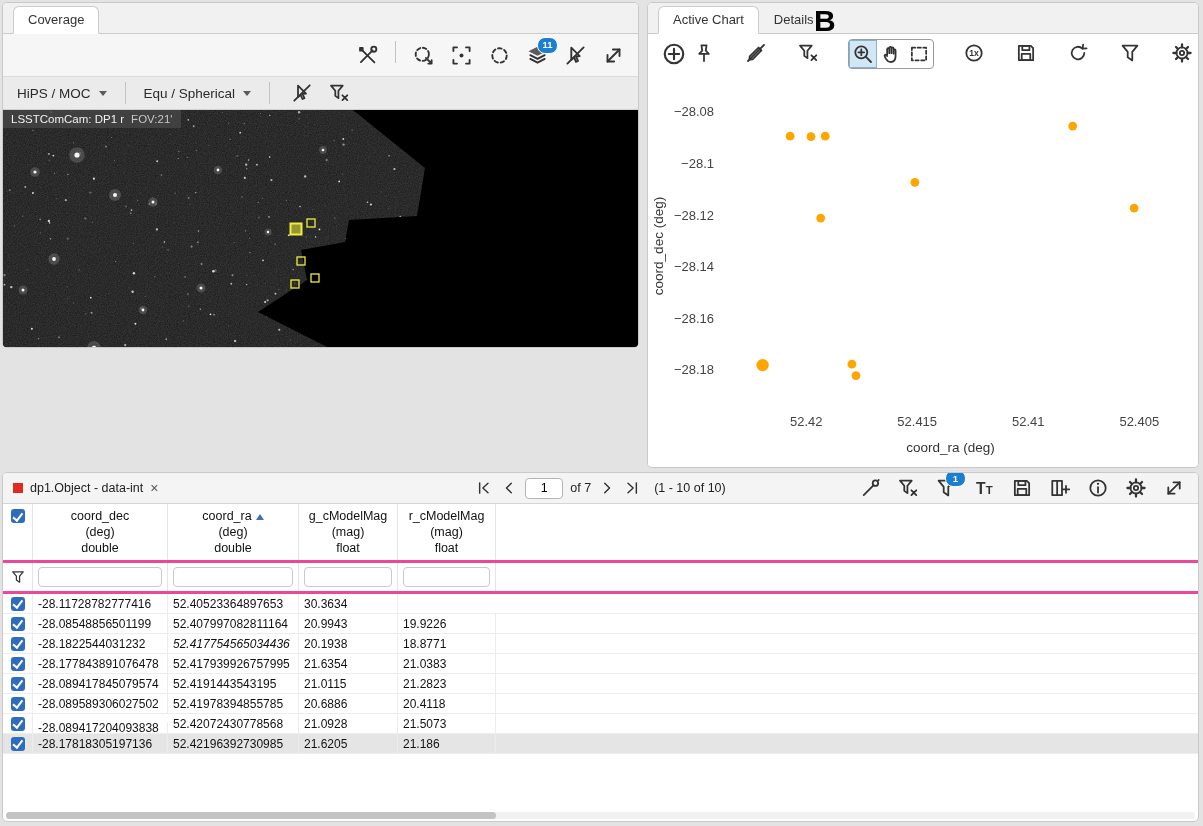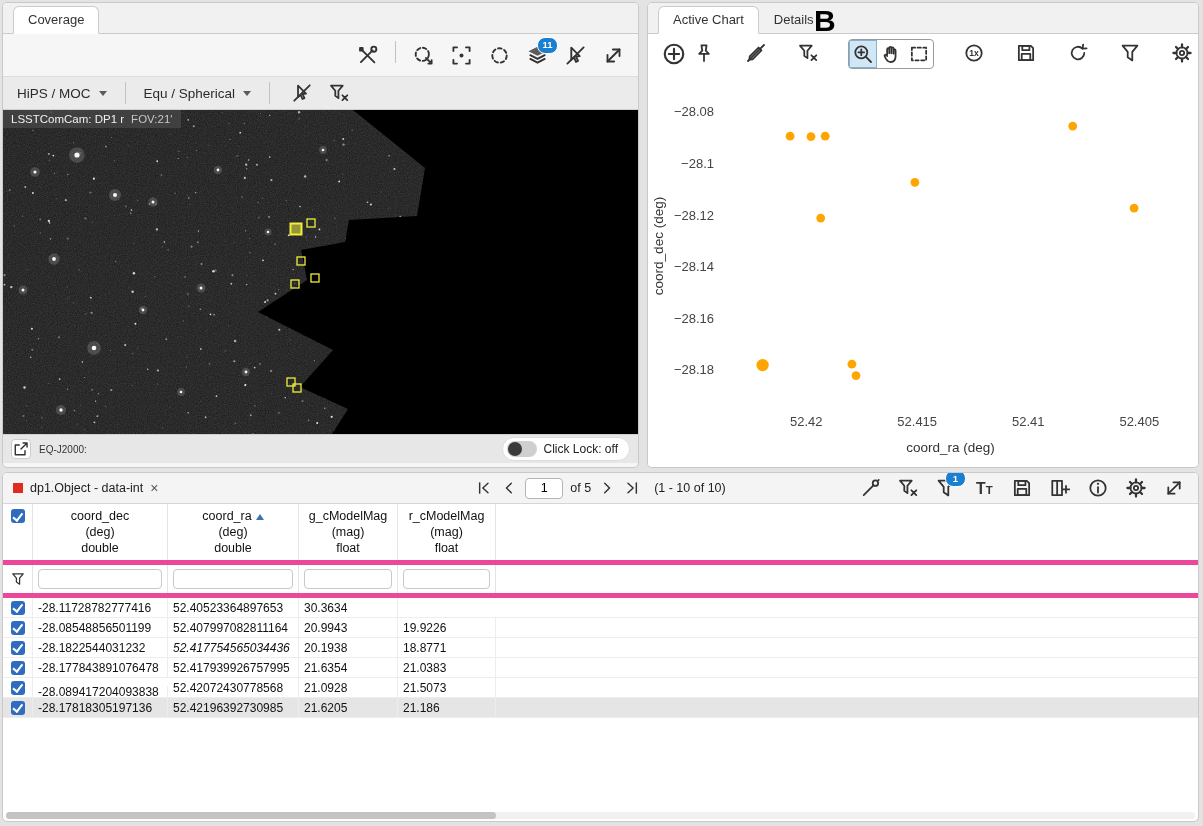--- a/index.html
+++ b/index.html
@@ -1,18 +1,18 @@
 <!DOCTYPE html>
 <html><head>
 <meta charset="utf-8">
 <style>
   html,body{margin:0;padding:0}
   body{width:1203px;height:826px;background:#e3e3e3;font-family:"Liberation Sans",sans-serif;position:relative;overflow:hidden;-webkit-font-smoothing:antialiased}
   .panel{position:absolute;background:#fff;border:1px solid #c9c9c9;border-radius:5px;overflow:hidden;box-sizing:border-box}
-  #coverage-panel{left:2px;top:2px;width:637px;height:466px;background:#f6f6f6}
+  #coverage-panel{left:2px;top:2px;width:637px;height:346px;background:#f6f6f6}
   #chart-panel{left:647px;top:2px;width:552px;height:466px}
   #table-panel{left:2px;top:472px;width:1197px;height:350px}
 
   .tabbar{height:30px;background:#f1f1f1;border-bottom:1px solid #cbcbcb;display:flex;align-items:flex-end;padding-left:10px;position:relative}
   .tab{padding:5px 14px 6px;font-size:13px;color:#333;border-radius:6px 6px 0 0;border:1px solid transparent;margin-bottom:-1px;cursor:pointer;white-space:nowrap}
   .tab.active{background:#fff;border-color:#cbcbcb;border-bottom-color:#fff}
 
   .icon-row{display:flex;align-items:flex-start;gap:9px}
   .ic{display:inline-flex;align-items:center;justify-content:center}
   .ic svg{display:block;width:21px;height:21px}
@@ -63,21 +63,21 @@
   .pgbtn svg{width:16px;height:16px}
   .pg-input{width:38px;height:21px;border:1px solid #b5b5b5;border-radius:4px;text-align:center;font-size:12.5px;font-family:"Liberation Sans",sans-serif;box-sizing:border-box}
   .pg-of,.pg-range{font-size:12.5px;color:#222;white-space:nowrap}
   .pg-range{margin-left:6px}
   .tbl-iconzone{flex:1;display:flex;justify-content:flex-end;align-items:center;gap:10px}
   .tbl-iconzone svg{width:20px;height:20px}
 
   .thead{display:flex;background:#fff}
   .th-cb{width:30px;box-sizing:border-box;border-right:1px solid #e4e4e4;display:flex;justify-content:center;padding-top:5px}
   .th{box-sizing:border-box;border-right:1px solid #e4e4e4;text-align:center;font-size:12.5px;color:#111;line-height:16px;padding:4px 2px}
-  .thead,.tfilter{border-bottom:5px solid #ec4899}
+  .thead,.tfilter{border-bottom:3px solid #ec4899}
   .sort-asc{display:inline-block;width:0;height:0;border-left:4px solid transparent;border-right:4px solid transparent;border-bottom:6px solid #3f6fb5;margin-left:4px}
   .tfilter{display:flex;height:28px;align-items:center;background:#fff}
   .tf{box-sizing:border-box;border-right:1px solid #e4e4e4;height:100%;display:flex;align-items:center;justify-content:center}
   .tf input{width:calc(100% - 10px);height:20px;border:1px solid #c9c9c9;border-radius:4px;font-size:12px;padding:0 5px;box-sizing:border-box;font-family:"Liberation Sans",sans-serif}
   .tf-cb{width:30px}
   .tf-cb svg{width:14px;height:14px}
   .trow{display:flex;height:19px;align-items:stretch;border-bottom:1px solid #ededed;font-size:12px;color:#111;background:#fff;cursor:pointer}
   .trow.hl{background:#e5e5e5}
   .td{box-sizing:border-box;padding:0 5px;border-right:1px solid #ededed;display:flex;align-items:center;white-space:nowrap;overflow:hidden}
   .td-cb{width:30px;justify-content:center;padding:0}
@@ -700,21 +700,21 @@
             <path d="M3.2 2.5 V11.5"></path>
             <path d="M10.5 2.8 L6 7 L10.5 11.2"></path>
           </svg>
         </button>
       <button class="pgbtn ic">
           <svg viewBox="0 0 14 14">
             <path d="M9 2.8 L4.8 7 L9 11.2"></path>
           </svg>
         </button>
       <input class="pg-input" value="1" style="">
-      <span class="pg-of">of 5</span>
+      <span class="pg-of">of 7</span>
       <button class="pgbtn ic">
           <svg viewBox="0 0 14 14">
             <path d="M5 2.8 L9.2 7 L5 11.2"></path>
           </svg>
         </button>
       <button class="pgbtn ic">
           <svg viewBox="0 0 14 14">
             <path d="M10.8 2.5 V11.5"></path>
             <path d="M3.5 2.8 L8 7 L3.5 11.2"></path>
           </svg>
@@ -862,20 +862,38 @@
         </div>
         <div class="td" style="width: 135px;">-28.177843891076478</div>
         <div class="td" style="width: 131px;">52.417939926757995</div>
         <div class="td" style="width: 99px;">21.6354</div>
         <div class="td" style="width: 98px;">21.0383</div>
       </div>
       <div class="trow">
         <div class="td td-cb">
           <span class="cbx"></span>
         </div>
+        <div class="td" style="width: 135px;">-28.089417845079574</div>
+        <div class="td" style="width: 131px;">52.4191443543195</div>
+        <div class="td" style="width: 99px;">21.0115</div>
+        <div class="td" style="width: 98px;">21.2823</div>
+      </div>
+      <div class="trow">
+        <div class="td td-cb">
+          <span class="cbx"></span>
+        </div>
+        <div class="td" style="width: 135px;">-28.089589306027502</div>
+        <div class="td" style="width: 131px;">52.41978394855785</div>
+        <div class="td" style="width: 99px;">20.6886</div>
+        <div class="td" style="width: 98px;">20.4118</div>
+      </div>
+      <div class="trow">
+        <div class="td td-cb">
+          <span class="cbx"></span>
+        </div>
         <div class="td" style="width: 135px; margin-top: 8px;">-28.089417204093838</div>
         <div class="td" style="width: 131px;">52.42072430778568</div>
         <div class="td" style="width: 99px;">21.0928</div>
         <div class="td" style="width: 98px;">21.5073</div>
       </div>
       <div class="trow hl">
         <div class="td td-cb">
           <span class="cbx"></span>
         </div>
         <div class="td" style="width: 135px;">-28.17818305197136</div>

